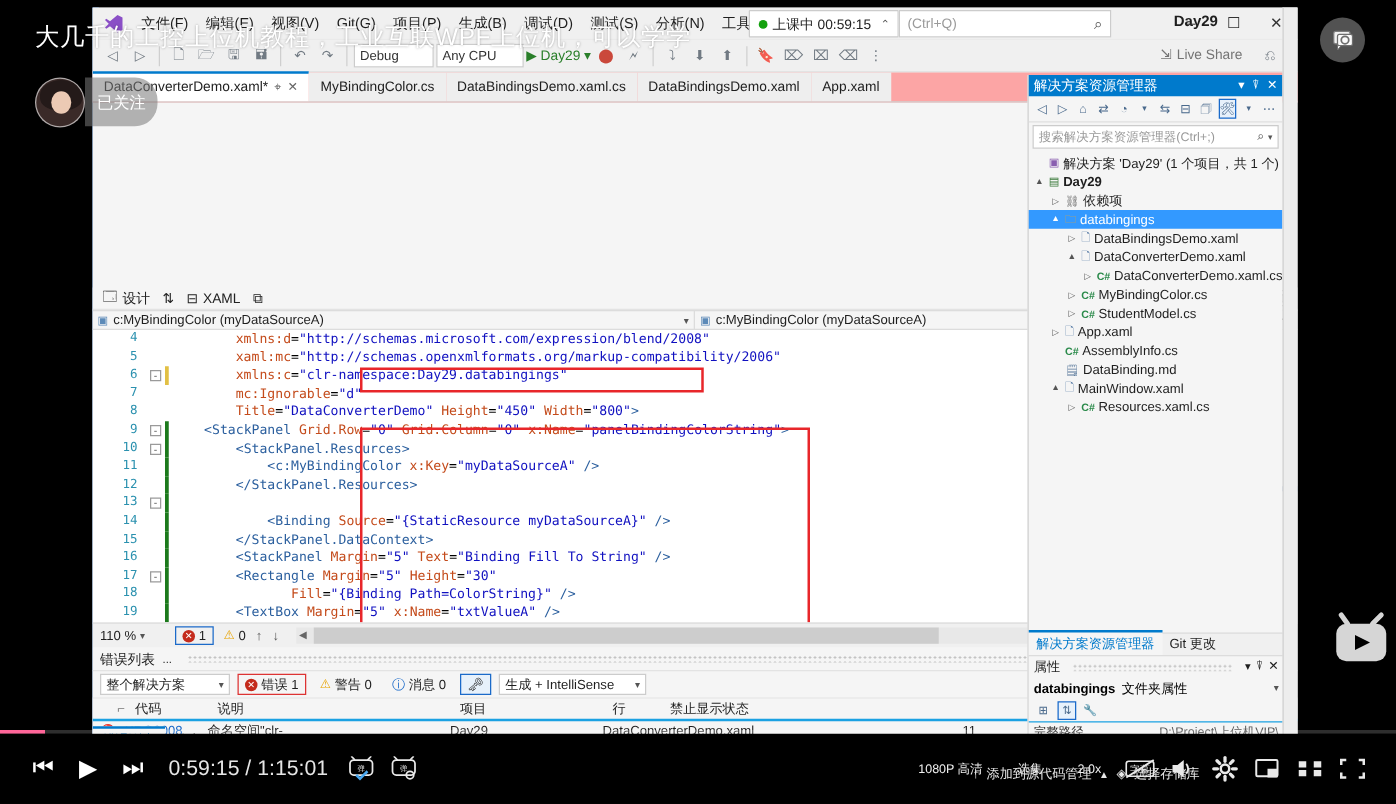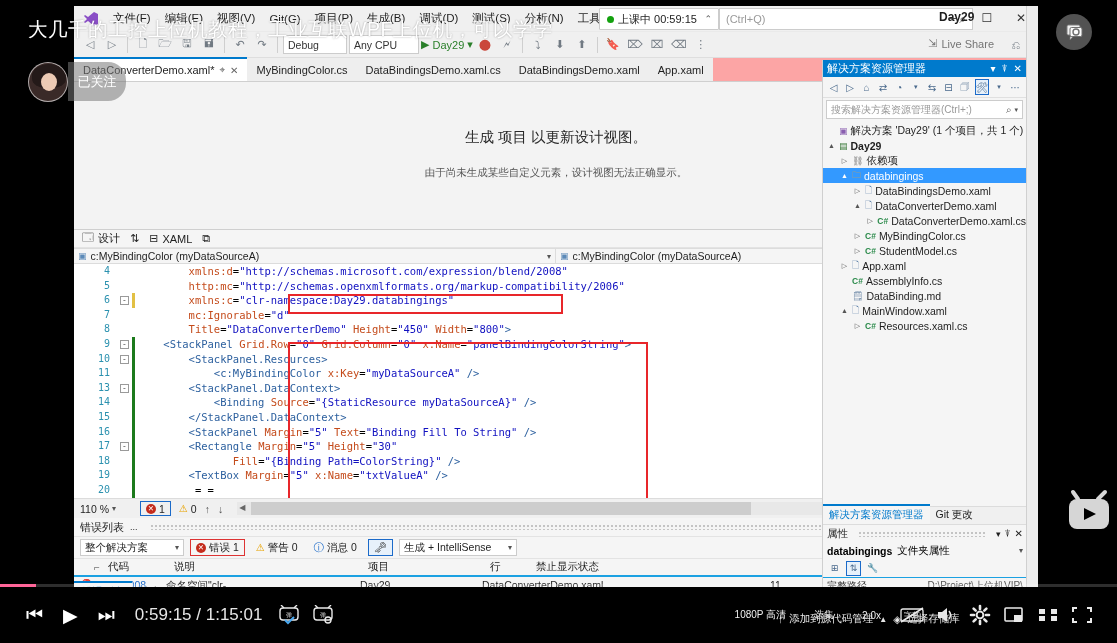--- a/index.html
+++ b/index.html
@@ -39,21 +39,21 @@
   
   .rec-pill {
     position: absolute; left: 525px; top: 2px; width: 120px; height: 22px;
     background: #fff; border: 1px solid #ccc; border-radius: 1px;
     display: flex; align-items: center; gap: 4px; padding-left: 7px;
     font-size: 11px; color: #222;
   }
   .rec-dot { width: 7px; height: 7px; border-radius: 50%; background: #13a10e; }
   .rec-caret { margin-left: auto; margin-right: 6px; font-size: 9px; color: #555; }
   .qsearch {
-    position: absolute; left: 645px; top: 2px; width: 254px; height: 22px;
+    position: absolute; left: 645px; top: 2px; width: 170px; height: 22px;
     background: #fff; border: 1px solid #ccc;
     display: flex; align-items: center; padding: 0 6px;
     font-size: 11px; color: #9a9a9a;
   }
   .qsearch .mag { margin-left: auto; color: #555; font-size: 12px; }
   .win-title {
     position: absolute; left: 865px; top: 4px; font-size: 12px;
     font-weight: bold; color: #1e1e1e;
   }
   .win-btns { position: absolute; right: 0px; top: 0px; display: flex; }
@@ -520,28 +520,20 @@
       <div class="tab">
         <span>App.xaml</span>
       </div>
       <div class="tab-right">
         <span>«</span>
         <span>⩦</span>
         <span>⚙</span>
       </div>
     </div>
 
-    <div class="designer">
-      <div class="designer-title">生成 项目 以更新设计视图。</div>
-      <div class="designer-sub">由于尚未生成某些自定义元素，设计视图无法正确显示。</div>
-      <div class="designer-scroll">
-        <div class="thumb"></div>
-      </div>
-      <div class="ds-blue"></div>
-    </div>
 
     <div class="split-bar">
       <div class="grp">
         <span>🗔</span>
         <span>设计</span>
       </div>
       <span>⇅</span>
       <div class="grp">
         <span>⊟</span>
         <span>XAML</span>
@@ -564,28 +556,29 @@
         <span class="nav-ico">▣</span>
         <span>c:MyBindingColor (myDataSourceA)</span>
         <span class="caret">▾</span>
         <span style="margin-left:4px">✛</span>
       </div>
     </div>
 
     <div class="editor">
       <div class="code-area" id="code-area">
           <div class="cline"><span class="lnum">4</span><span class="ctext">        <span class="attr">xmlns:d</span>=<span class="val">"http://schemas.microsoft.com/expression/blend/2008"</span></span></div>
-          <div class="cline"><span class="lnum">5</span><span class="ctext">        <span class="attr">http:mc</span>=<span class="val">"http://schemas.openxmlformats.org/markup-compatibility/2006"</span></span></div>
+          <div class="cline"><span class="lnum">5</span><span class="ctext">        <span class="attr">xaml:mc</span>=<span class="val">"http://schemas.openxmlformats.org/markup-compatibility/2006"</span></span></div>
           <div class="cline"><span class="lnum">6</span><span class="chbar pend"></span><span class="fold">-</span><span class="ctext">        <span class="attr">xmlns:c</span>=<span class="val">"clr-namespace:Day29.databingings"</span></span></div>
           <div class="cline"><span class="lnum">7</span><span class="ctext">        <span class="attr">mc:Ignorable</span>=<span class="val">"d"</span></span></div>
           <div class="cline"><span class="lnum">8</span><span class="ctext">        <span class="attr">Title</span>=<span class="val">"DataConverterDemo"</span> <span class="attr">Height</span>=<span class="val">"450"</span> <span class="attr">Width</span>=<span class="val">"800"</span><span class="brk">&gt;</span></span></div>
           <div class="cline"><span class="lnum">9</span><span class="chbar "></span><span class="fold">-</span><span class="ctext">    <span class="brk">&lt;</span><span class="el">StackPanel</span> <span class="attr">Grid.Row</span>=<span class="val">"0"</span> <span class="attr">Grid.Column</span>=<span class="val">"0"</span> <span class="attr">x:Name</span>=<span class="val">"panelBindingColorString"</span><span class="brk">&gt;</span></span></div>
           <div class="cline"><span class="lnum">10</span><span class="chbar "></span><span class="fold">-</span><span class="ctext">        <span class="brk">&lt;</span><span class="el">StackPanel.Resources</span><span class="brk">&gt;</span></span></div>
           <div class="cline"><span class="lnum">11</span><span class="chbar "></span><span class="ctext">            <span class="brk">&lt;</span><span class="el">c:MyBindingColor</span> <span class="attr">x:Key</span>=<span class="val">"myDataSourceA"</span> <span class="brk">/&gt;</span></span></div>
-          <div class="cline"><span class="lnum">13</span><span class="chbar "></span><span class="fold">-</span><span class="ctext">        <span class="brk">&lt;</span><span class="el">StackPanel.DataContext</span><span class="brk">&gt;</span></span></div>
+          <div class="cline"><span class="lnum">12</span><span class="chbar "></span><span class="ctext">        <span class="brk">&lt;/</span><span class="el">StackPanel.Resources</span><span class="brk">&gt;</span></span></div>
+          <div class="cline"><span class="lnum">13</span><span class="chbar "></span><span class="fold">-</span></div>
           <div class="cline"><span class="lnum">14</span><span class="chbar "></span><span class="ctext">            <span class="brk">&lt;</span><span class="el">Binding</span> <span class="attr">Source</span>=<span class="val">"{StaticResource myDataSourceA}"</span> <span class="brk">/&gt;</span></span></div>
           <div class="cline"><span class="lnum">15</span><span class="chbar "></span><span class="ctext">        <span class="brk">&lt;/</span><span class="el">StackPanel.DataContext</span><span class="brk">&gt;</span></span></div>
           <div class="cline"><span class="lnum">16</span><span class="chbar "></span><span class="ctext">        <span class="brk">&lt;</span><span class="el">StackPanel</span> <span class="attr">Margin</span>=<span class="val">"5"</span> <span class="attr">Text</span>=<span class="val">"Binding Fill To String"</span> <span class="brk">/&gt;</span></span></div>
           <div class="cline"><span class="lnum">17</span><span class="chbar "></span><span class="fold">-</span><span class="ctext">        <span class="brk">&lt;</span><span class="el">Rectangle</span> <span class="attr">Margin</span>=<span class="val">"5"</span> <span class="attr">Height</span>=<span class="val">"30"</span></span></div>
           <div class="cline"><span class="lnum">18</span><span class="chbar "></span><span class="ctext">               <span class="attr">Fill</span>=<span class="val">"{Binding Path=ColorString}"</span> <span class="brk">/&gt;</span></span></div>
           <div class="cline"><span class="lnum">19</span><span class="chbar "></span><span class="ctext">        <span class="brk">&lt;</span><span class="el">TextBox</span> <span class="attr">Margin</span>=<span class="val">"5"</span> <span class="attr">x:Name</span>=<span class="val">"txtValueA"</span> <span class="brk">/&gt;</span></span></div>
           <div class="cline"><span class="lnum">20</span><span class="chbar "></span><span class="ctext">         = =</span></div>
         </div>
 
       <div class="hl-box" style="left:214px; top:30px; width:275px; height:20px;"></div>

